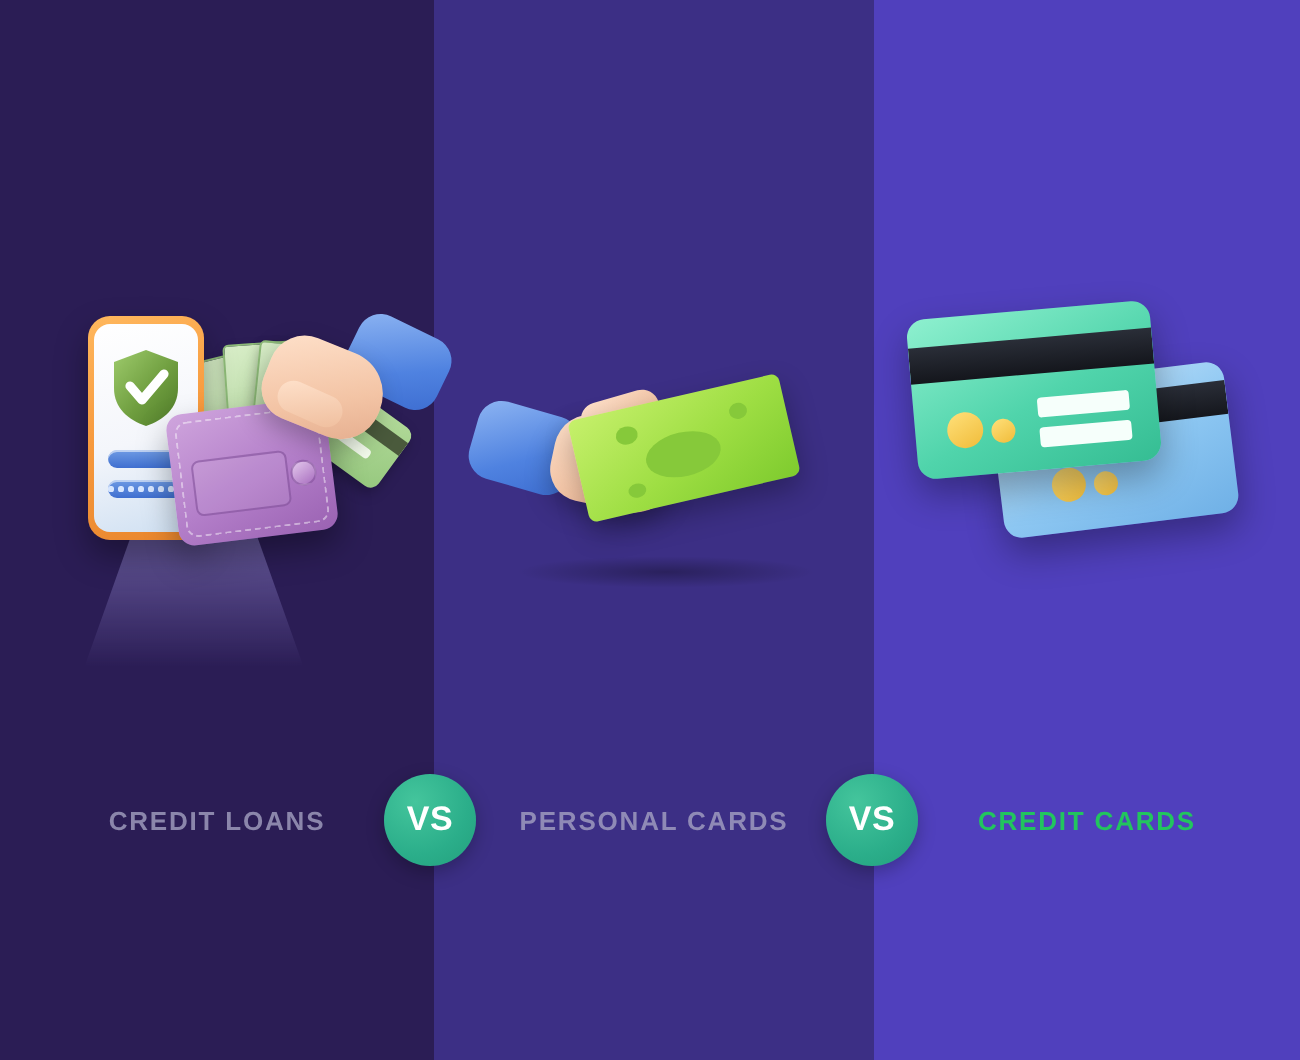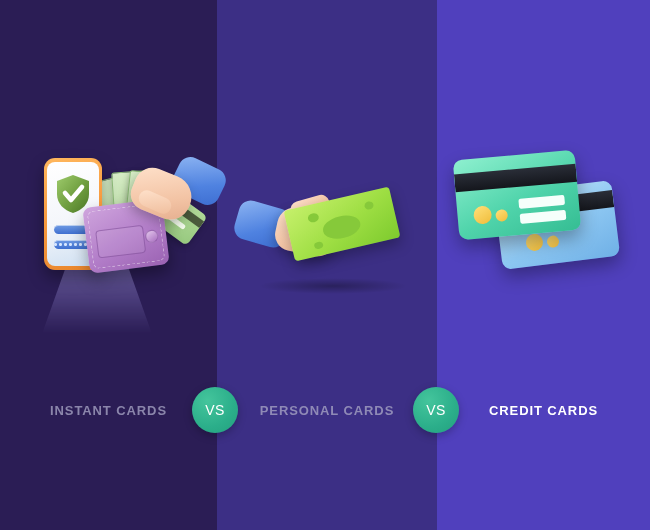--- a/index.html
+++ b/index.html
@@ -204,27 +204,27 @@
   }
   .label {
     position:absolute; top:0; height:44px;
     display:flex; align-items:center; justify-content:center;
     color:#8b86ab;
     font-size:13px; font-weight:bold; letter-spacing:.9px;
     white-space:nowrap;
   }
   .label-1 { left:0;     width:217px; }
   .label-2 { left:217px; width:220px; color:#8f8ab6; }
-  .label-3 { left:437px; width:213px; color:#ffffff; }
+  .label-3 { left:437px; width:213px; color:#22c55e; }
 
   .vs {
     position:absolute; top:-1px; width:46px; height:46px; border-radius:50%;
     background:radial-gradient(circle at 34% 30%, #44c59c, #2bae8a 60%, #23a07d);
     display:flex; align-items:center; justify-content:center;
-    color:#ffffff; font-size:14px; font-weight:normal; letter-spacing:.3px;
+    color:#ffffff; font-size:17px; font-weight:bold; letter-spacing:.3px;
     box-shadow:0 3px 9px rgba(0,0,0,.25);
     text-align:right;
   }
   .vs-1 { left:192px; }
   .vs-2 { left:413px; }
 </style>
 </head>
 <body>
 
 <div class="stage">
@@ -321,21 +321,21 @@
     <div class="card card-teal">
       <span class="mag"></span>
       <span class="c1"></span>
       <span class="c2"></span>
       <span class="wb1"></span>
       <span class="wb2"></span>
     </div>
   </div>
 
   <div class="strip">
-    <div class="label label-1">INSTANT CARDS</div>
+    <div class="label label-1">CREDIT LOANS</div>
 
     <div class="vs vs-1">VS</div>
 
     <div class="label label-2">PERSONAL CARDS</div>
 
     <div class="vs vs-2">VS</div>
 
     <div class="label label-3">CREDIT CARDS</div>
   </div>
 

